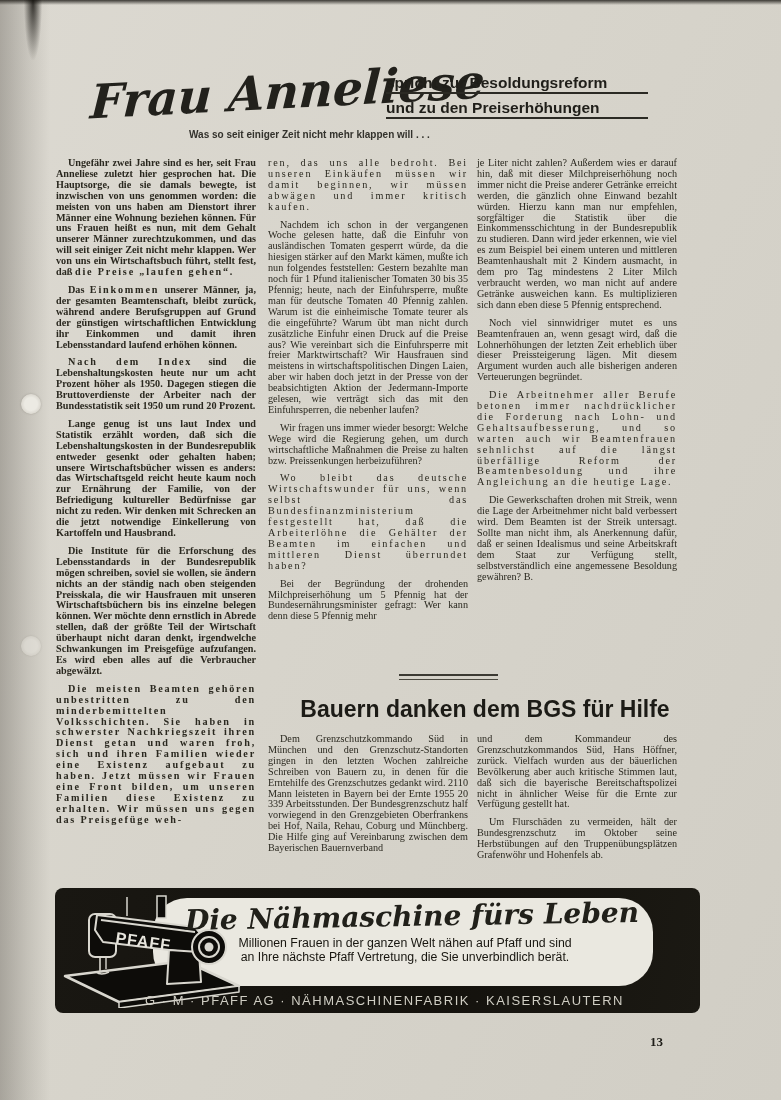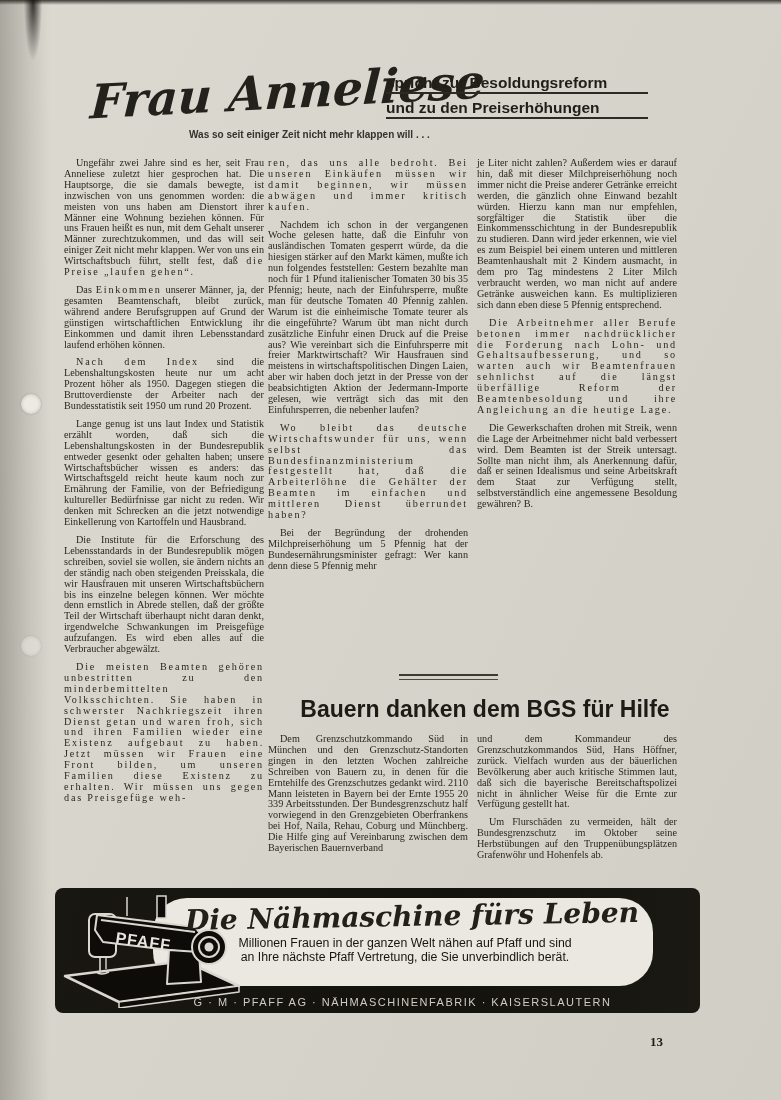--- a/index.html
+++ b/index.html
@@ -24,21 +24,21 @@
         transform:rotate(-3deg) skewX(-6deg);white-space:nowrap;}
   .kicker{position:absolute;left:386px;top:74px;width:262px;}
   .kicker-line{display:block;font-family:"Liberation Sans",sans-serif;font-weight:bold;
         font-size:15.5px;color:#1f1e19;border-bottom:2.5px solid #2b2a24;
         margin-bottom:5px;white-space:nowrap;}
   .tagline{position:absolute;left:189px;top:129px;font-family:Liberation Sans, sans-serif;
         font-weight:bold;font-size:10px;color:#33322c;white-space:nowrap;}
 
   
   .col{position:absolute;width:200px;}
-  .col1{left:64px;top:158px;}
+  .col1{left:56px;top:158px;font-weight:bold;}
   .col2{left:268px;top:158px;}
   .col3{left:477px;top:158px;}
   .par{margin:0 0 7px;font-size:10.2px;line-height:10.9px;text-align:justify;
         text-indent:12px;color:#2a281f;}
   .par.noind{text-indent:0;}
   .sp{letter-spacing:1.8px;}
 
   .end-rule{position:absolute;left:399px;top:674px;width:99px;height:3px;
         border-top:2px solid #3c3a33;border-bottom:1px solid #4a483f;}
 
@@ -52,22 +52,22 @@
   .ad{position:absolute;left:55px;top:888px;width:645px;height:125px;
         background:linear-gradient(100deg,#191712,#14120d 60%,#1b1913);border-radius:8px;}
   .ad-white{position:absolute;left:98px;top:10px;width:500px;height:88px;
         background:#eae8e0;border-radius:34px;}
   .ad-headline{position:absolute;left:130px;top:12px;width:440px;text-align:center;
         font-family:"DejaVu Serif",serif;font-style:italic;font-weight:bold;font-size:28px;
         color:#21201a;transform:rotate(-1deg);white-space:nowrap;}
   .ad-body{position:absolute;left:130px;top:49px;width:440px;text-align:center;
         font-family:"Liberation Sans",sans-serif;font-weight:normal;font-size:12.3px;
         line-height:13.6px;color:#17150f;}
-  .ad-footer{position:absolute;left:90px;right:40px;bottom:5px;text-align:center;
-        font-family:"Liberation Sans",sans-serif;font-size:11px;letter-spacing:1.5px;
+  .ad-footer{position:absolute;left:90px;right:40px;bottom:5px;text-align:left;
+        font-family:"Liberation Sans",sans-serif;font-size:13px;letter-spacing:1.5px;
         color:#cfcdc3;white-space:nowrap;}
   .ad-machine{position:absolute;left:2px;top:2px;}
 
   .page-number{position:absolute;left:650px;top:1026px;font-weight:bold;font-size:13px;color:#1e1d18;margin-top:8px;}
 </style>
 </head>
 <body>
 
 <div class="scan">
   <div class="edge-top"></div>
@@ -87,25 +87,27 @@
       <p class="par"><span>Ungefähr zwei Jahre sind es her, seit Frau Anneliese zuletzt hier gesprochen hat. Die Hauptsorge, die sie damals bewegte, ist inzwischen von uns genommen worden: die meisten von uns haben am Dienstort ihrer Männer eine Wohnung beziehen können. Für uns Frauen heißt es nun, mit dem Gehalt unserer Männer zurechtzukommen, und das will seit einiger Zeit nicht mehr klappen. Wer von uns ein Wirtschaftsbuch führt, stellt fest, daß </span><span class="sp">die Preise „laufen gehen“.</span></p>
       <p class="par"><span>Das </span><span class="sp">Einkommen</span><span> unserer Männer, ja, der gesamten Beamtenschaft, bleibt zurück, während andere Berufsgruppen auf Grund der günstigen wirtschaftlichen Entwicklung ihr Einkommen und damit ihren Lebensstandard laufend erhöhen können.</span></p>
       <p class="par"><span class="sp">Nach dem Index</span><span> sind die Lebenshaltungskosten heute nur um acht Prozent höher als 1950. Dagegen stiegen die Bruttoverdienste der Arbeiter nach der Bundesstatistik seit 1950 um rund 20 Prozent.</span></p>
       <p class="par"><span>Lange genug ist uns laut Index und Statistik erzählt worden, daß sich die Lebenshaltungskosten in der Bundesrepublik entweder gesenkt oder gehalten haben; unsere Wirtschaftsbücher wissen es anders: das Wirtschaftsgeld reicht heute kaum noch zur Ernährung der Familie, von der Befriedigung kultureller Bedürfnisse gar nicht zu reden. Wir denken mit Schrecken an die jetzt notwendige Einkellerung von Kartoffeln und Hausbrand.</span></p>
       <p class="par"><span>Die Institute für die Erforschung des Lebensstandards in der Bundesrepublik mögen schreiben, soviel sie wollen, sie ändern nichts an der ständig nach oben steigenden Preisskala, die wir Hausfrauen mit unseren Wirtschaftsbüchern bis ins einzelne belegen können. Wer möchte denn ernstlich in Abrede stellen, daß der größte Teil der Wirtschaft überhaupt nicht daran denkt, irgendwelche Schwankungen im Preisgefüge aufzufangen. Es wird eben alles auf die Verbraucher abgewälzt.</span></p>
       <p class="par"><span class="sp">Die meisten Beamten gehören unbestritten zu den minderbemittelten Volksschichten. Sie haben in schwerster Nachkriegszeit ihren Dienst getan und waren froh, sich und ihren Familien wieder eine Existenz aufgebaut zu haben. Jetzt müssen wir Frauen eine Front bilden, um unseren Familien diese Existenz zu erhalten. Wir müssen uns gegen das Preisgefüge weh-</span></p>
     </section>
   <section class="col col2">
       <p class="par noind"><span class="sp">ren, das uns alle bedroht. Bei unseren Einkäufen müssen wir damit beginnen, wir müssen abwägen und immer kritisch kaufen.</span></p>
       <p class="par"><span>Nachdem ich schon in der vergangenen Woche gelesen hatte, daß die Einfuhr von ausländischen Tomaten gesperrt würde, da die hiesigen stärker auf den Markt kämen, mußte ich nun folgendes feststellen: Gestern bezahlte man noch für 1 Pfund italienischer Tomaten 30 bis 35 Pfennig; heute, nach der Einfuhrsperre, mußte man für deutsche Tomaten 40 Pfennig zahlen. Warum ist die einheimische Tomate teurer als die eingeführte? Warum übt man nicht durch zusätzliche Einfuhr einen Druck auf die Preise aus? Wie vereinbart sich die Einfuhrsperre mit freier Marktwirtschaft? Wir Hausfrauen sind meistens in wirtschaftspolitischen Dingen Laien, aber wir haben doch jetzt in der Presse von der beabsichtigten Aktion der Jedermann-Importe gelesen, wie verträgt sich das mit den Einfuhrsperren, die nebenher laufen?</span></p>
+      <p class="par"><span>Wir fragen uns immer wieder besorgt: Welche Wege wird die Regierung gehen, um durch wirtschaftliche Maßnahmen die Preise zu halten bzw. Preissenkungen herbeizuführen?</span></p>
       <p class="par"><span class="sp">Wo bleibt das deutsche Wirtschaftswunder für uns, wenn selbst das Bundesfinanzministerium festgestellt hat, daß die Arbeiterlöhne die Gehälter der Beamten im einfachen und mittleren Dienst überrundet haben?</span></p>
       <p class="par"><span>Bei der Begründung der drohenden Milchpreiserhöhung um 5 Pfennig hat der Bundesernährungsminister gefragt: Wer kann denn diese 5 Pfennig mehr</span></p>
     </section>
   <section class="col col3">
       <p class="par noind"><span>je Liter nicht zahlen? Außerdem wies er darauf hin, daß mit dieser Milchpreiserhöhung noch immer nicht die Preise anderer Getränke erreicht werden, die gänzlich ohne Einwand bezahlt würden. Hierzu kann man nur empfehlen, sorgfältiger die Statistik über die Einkommensschichtung in der Bundesrepublik zu studieren. Dann wird jeder erkennen, wie viel es zum Beispiel bei einem unteren und mittleren Beamtenhaushalt mit 2 Kindern ausmacht, in dem pro Tag mindestens 2 Liter Milch verbraucht werden, wo man nicht auf andere Getränke ausweichen kann. Es multiplizieren sich dann eben diese 5 Pfennig entsprechend.</span></p>
+      <p class="par"><span>Noch viel sinnwidriger mutet es uns Beamtenfrauen an, wenn gesagt wird, daß die Lohnerhöhungen der letzten Zeit erheblich über dieser Preissteigerung lägen. Mit diesem Argument wurden auch alle bisherigen anderen Verteuerungen begründet.</span></p>
       <p class="par"><span class="sp">Die Arbeitnehmer aller Berufe betonen immer nachdrücklicher die Forderung nach Lohn- und Gehaltsaufbesserung, und so warten auch wir Beamtenfrauen sehnlichst auf die längst überfällige Reform der Beamtenbesoldung und ihre Angleichung an die heutige Lage.</span></p>
       <p class="par"><span>Die Gewerkschaften drohen mit Streik, wenn die Lage der Arbeitnehmer nicht bald verbessert wird. Dem Beamten ist der Streik untersagt. Sollte man nicht ihm, als Anerkennung dafür, daß er seinen Idealismus und seine Arbeitskraft dem Staat zur Verfügung stellt, selbstverständlich eine angemessene Besoldung gewähren?  B.</span></p>
     </section>
 
   <div class="end-rule"></div>
 
   <h2 class="bgs-title">Bauern danken dem BGS für Hilfe</h2>
   <section class="col bgs-col1">
       <p class="par"><span>Dem Grenzschutzkommando Süd in München und den Grenzschutz-Standorten gingen in den letzten Wochen zahlreiche Schreiben von Bauern zu, in denen für die Erntehilfe des Grenzschutzes gedankt wird. 2110 Mann leisteten in Bayern bei der Ernte 1955 20 339 Arbeitsstunden. Der Bundesgrenzschutz half vorwiegend in den Grenzgebieten Oberfrankens bei Hof, Naila, Rehau, Coburg und Münchberg. Die Hilfe ging auf Vereinbarung zwischen dem Bayerischen Bauernverband</span></p>
     </section>

